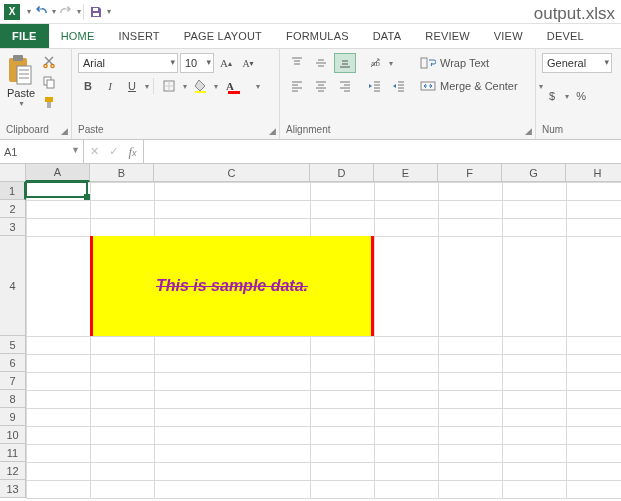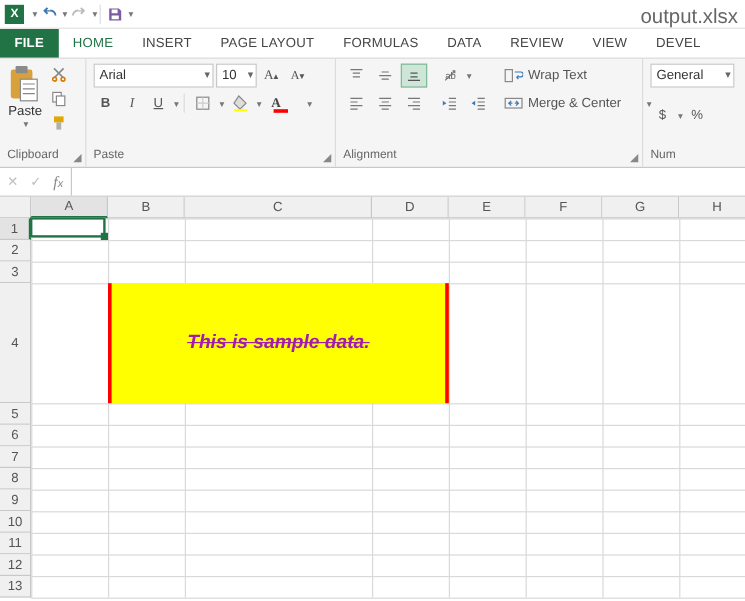--- a/index.html
+++ b/index.html
@@ -279,20 +279,24 @@
         <div class="btn">$</div>
         <span class="drop">▾</span>
         <div class="btn">%</div>
       </div>
     </div>
     <div class="group-label"><span>Num</span></div>
   </div>
 </div>
 
 <div class="fbar">
+  <div class="namebox">
+      <span>A1</span>
+      <span class="dd">▼</span>
+    </div>
   <div class="fx-btns">
     <span>✕</span>
     <span>✓</span>
     <span class="fx">f<span style="font-size:9px">x</span></span>
   </div>
   <div class="formula"></div>
 </div>
 
 <div class="grid" id="grid" style="height:337px">
   <div class="corner"></div>

